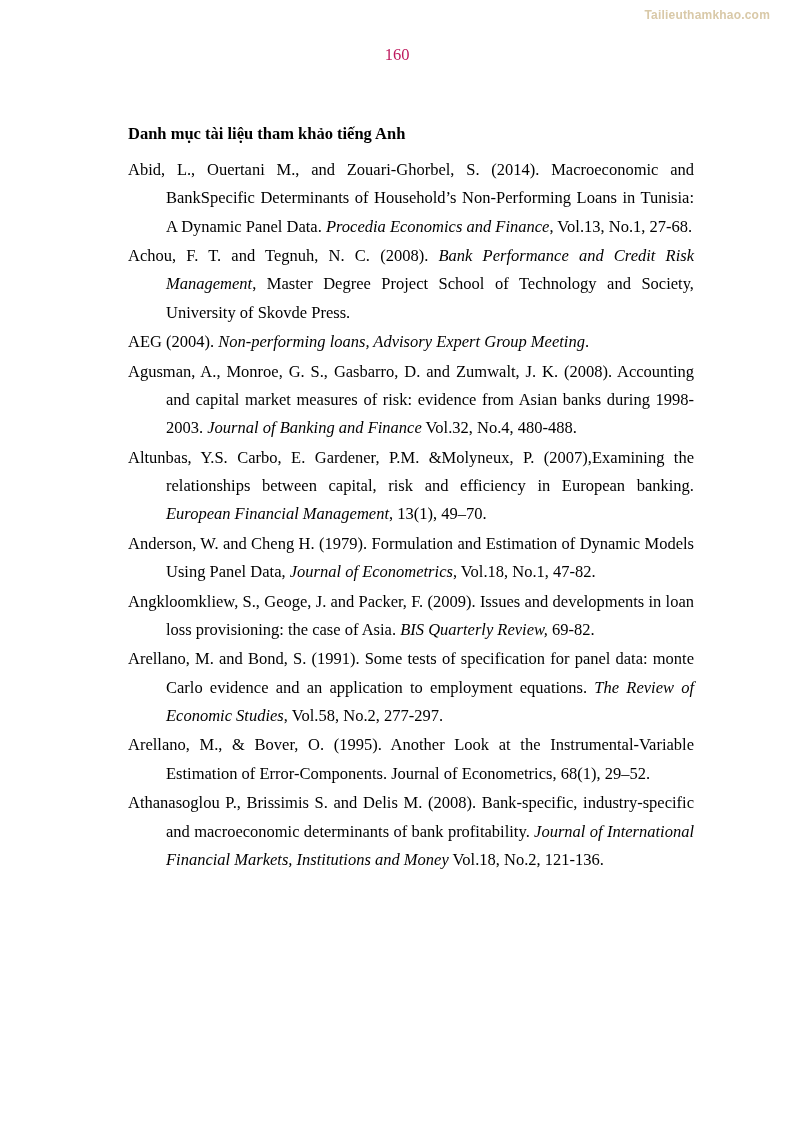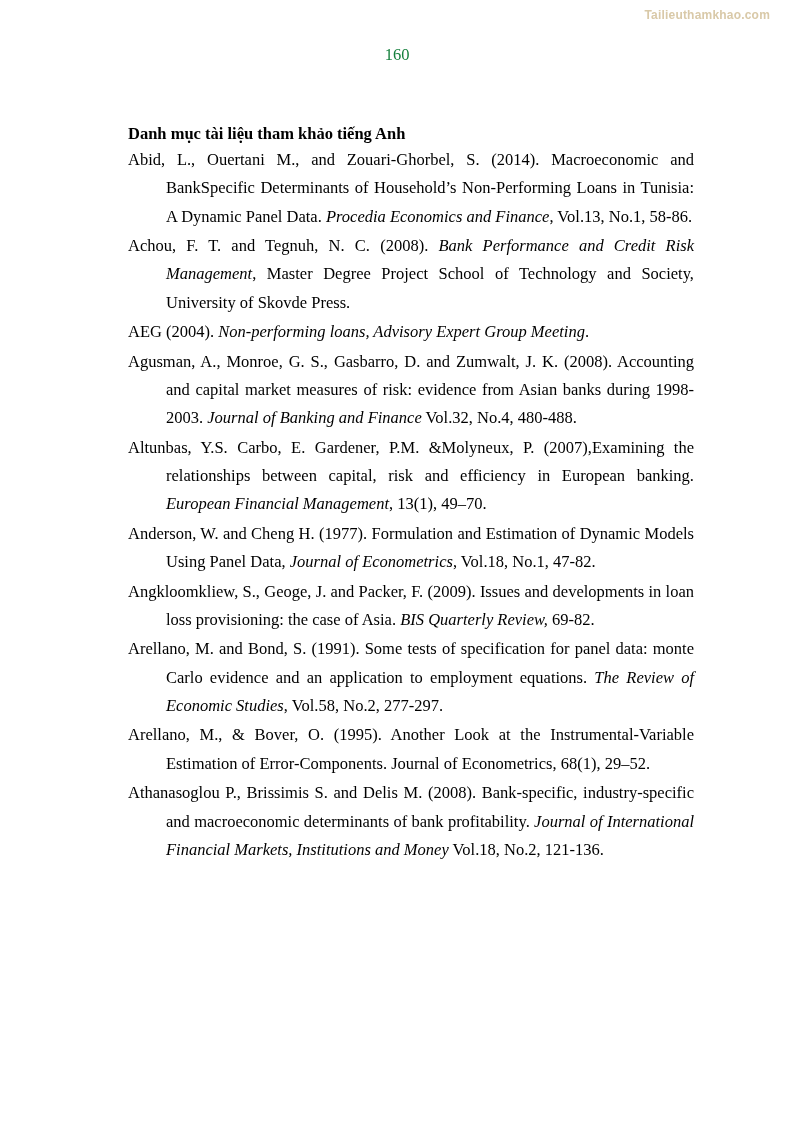--- a/index.html
+++ b/index.html
@@ -32,32 +32,32 @@
     user-select: none;
     font-weight: bold;
   }
   .page-number {
     position: absolute;
     top: 45px;
     left: 0;
     width: 794px;
     text-align: center;
     font-size: 16.5px;
-    color: #15803d;
+    color: #be185d;
   }
   .content {
     position: absolute;
     top: 122px;
     left: 128px;
     width: 566px;
   }
   .section-title {
     font-weight: bold;
     font-size: 16.5px;
-    margin-bottom: 0;
+    margin-bottom: 10px;
     line-height: 1.45;
   }
   .ref {
     font-size: 16.5px;
     line-height: 1.72;
     text-align: justify;
     text-justify: inter-word;
     padding-left: 38px;
     text-indent: -38px;
     margin: 0 0 1px 0;
@@ -70,26 +70,26 @@
 
 <div class="page">
 
   <div class="watermark">Tailieuthamkhao.com</div>
 
   <div class="page-number">160</div>
 
   <div class="content">
     <div class="section-title">Danh mục tài liệu tham khảo tiếng Anh</div>
     <div id="reference-list">
-        <p class="ref"><span>Abid, L., Ouertani M., and Zouari-Ghorbel, S. (2014). Macroeconomic and BankSpecific Determinants of Household’s Non-Performing Loans in Tunisia: A Dynamic Panel Data. </span><i>Procedia Economics and Finance</i><span>, Vol.13, No.1, 58-86.</span></p>
+        <p class="ref"><span>Abid, L., Ouertani M., and Zouari-Ghorbel, S. (2014). Macroeconomic and BankSpecific Determinants of Household’s Non-Performing Loans in Tunisia: A Dynamic Panel Data. </span><i>Procedia Economics and Finance</i><span>, Vol.13, No.1, 27-68.</span></p>
         <p class="ref"><span>Achou, F. T. and Tegnuh, N. C. (2008). </span><i>Bank Performance and Credit Risk Management</i><span>, Master Degree Project School of Technology and Society, University of Skovde Press.</span></p>
         <p class="ref"><span>AEG (2004). </span><i>Non-performing loans, Advisory Expert Group Meeting</i><span>.</span></p>
         <p class="ref"><span>Agusman, A., Monroe, G. S., Gasbarro, D. and Zumwalt, J. K. (2008). Accounting and capital market measures of risk: evidence from Asian banks during 1998-2003. </span><i>Journal of Banking and Finance</i><span> Vol.32, No.4, 480-488.</span></p>
         <p class="ref"><span> Altunbas, Y.S. Carbo, E. Gardener, P.M. &amp;Molyneux, P. (2007),Examining the relationships between capital, risk and efficiency in European banking. </span><i>European Financial Management</i><span>, 13(1), 49–70.</span></p>
-        <p class="ref"><span>Anderson, W. and Cheng H. (1977). Formulation and Estimation of Dynamic Models Using Panel Data, </span><i>Journal of Econometrics</i><span>, Vol.18, No.1, 47-82.</span></p>
+        <p class="ref"><span>Anderson, W. and Cheng H. (1979). Formulation and Estimation of Dynamic Models Using Panel Data, </span><i>Journal of Econometrics</i><span>, Vol.18, No.1, 47-82.</span></p>
         <p class="ref"><span>Angkloomkliew, S., Geoge, J. and Packer, F. (2009). Issues and developments in loan loss provisioning: the case of Asia. </span><i>BIS Quarterly Review,</i><span> 69-82.</span></p>
         <p class="ref"><span>Arellano, M. and Bond, S. (1991). Some tests of specification for panel data: monte Carlo evidence and an application to employment equations. </span><i>The Review of Economic Studies</i><span>, Vol.58, No.2, 277-297.</span></p>
         <p class="ref"><span>Arellano, M., &amp; Bover, O. (1995). Another Look at the Instrumental-Variable Estimation of Error-Components. Journal of Econometrics, 68(1), 29–52.</span></p>
         <p class="ref"><span>Athanasoglou P., Brissimis S. and Delis M. (2008). Bank-specific, industry-specific and macroeconomic determinants of bank profitability. </span><i>Journal of International Financial Markets, Institutions and Money</i><span> Vol.18, No.2, 121-136.</span></p>
       </div>
   </div>
 
 </div>
 
 </body></html>

